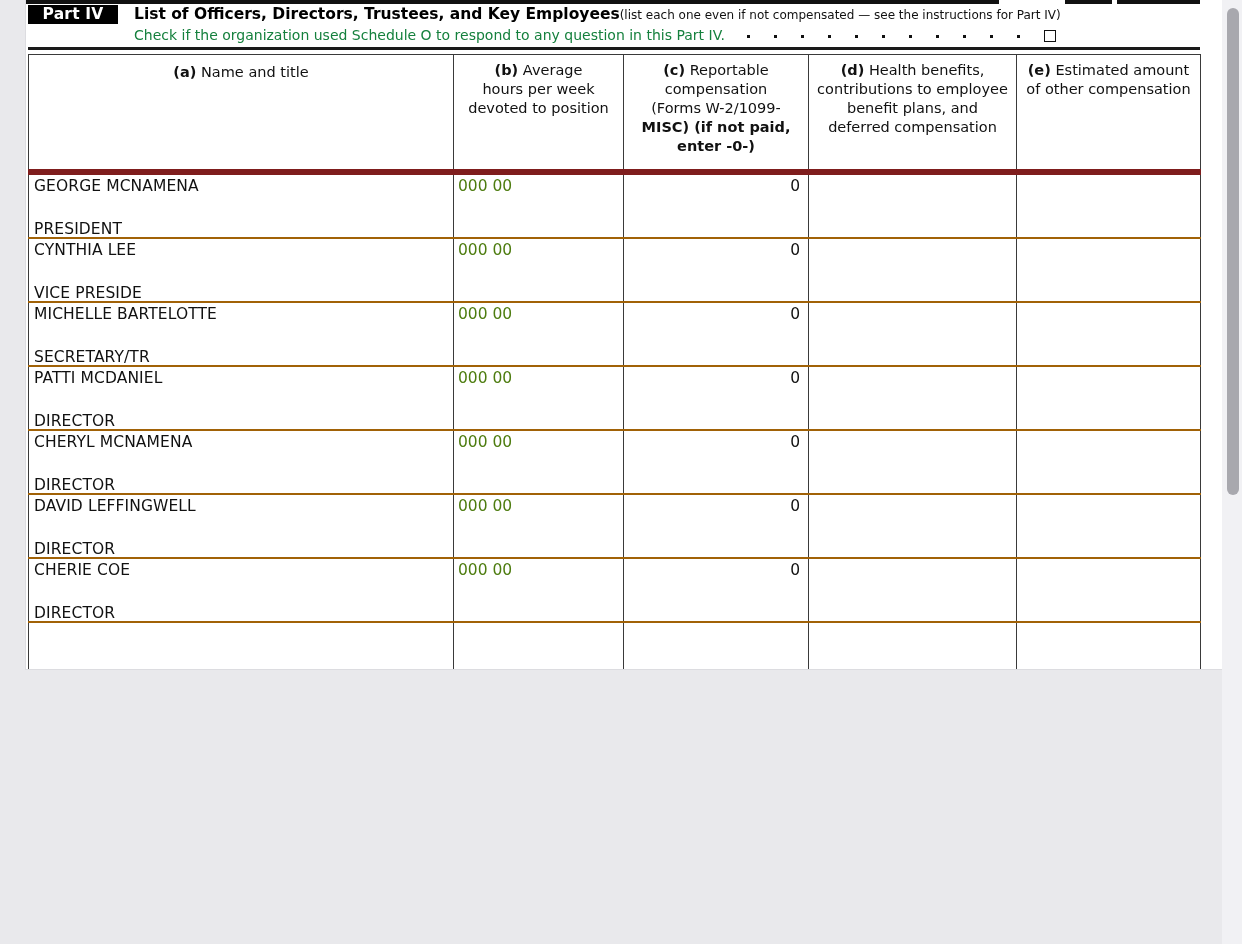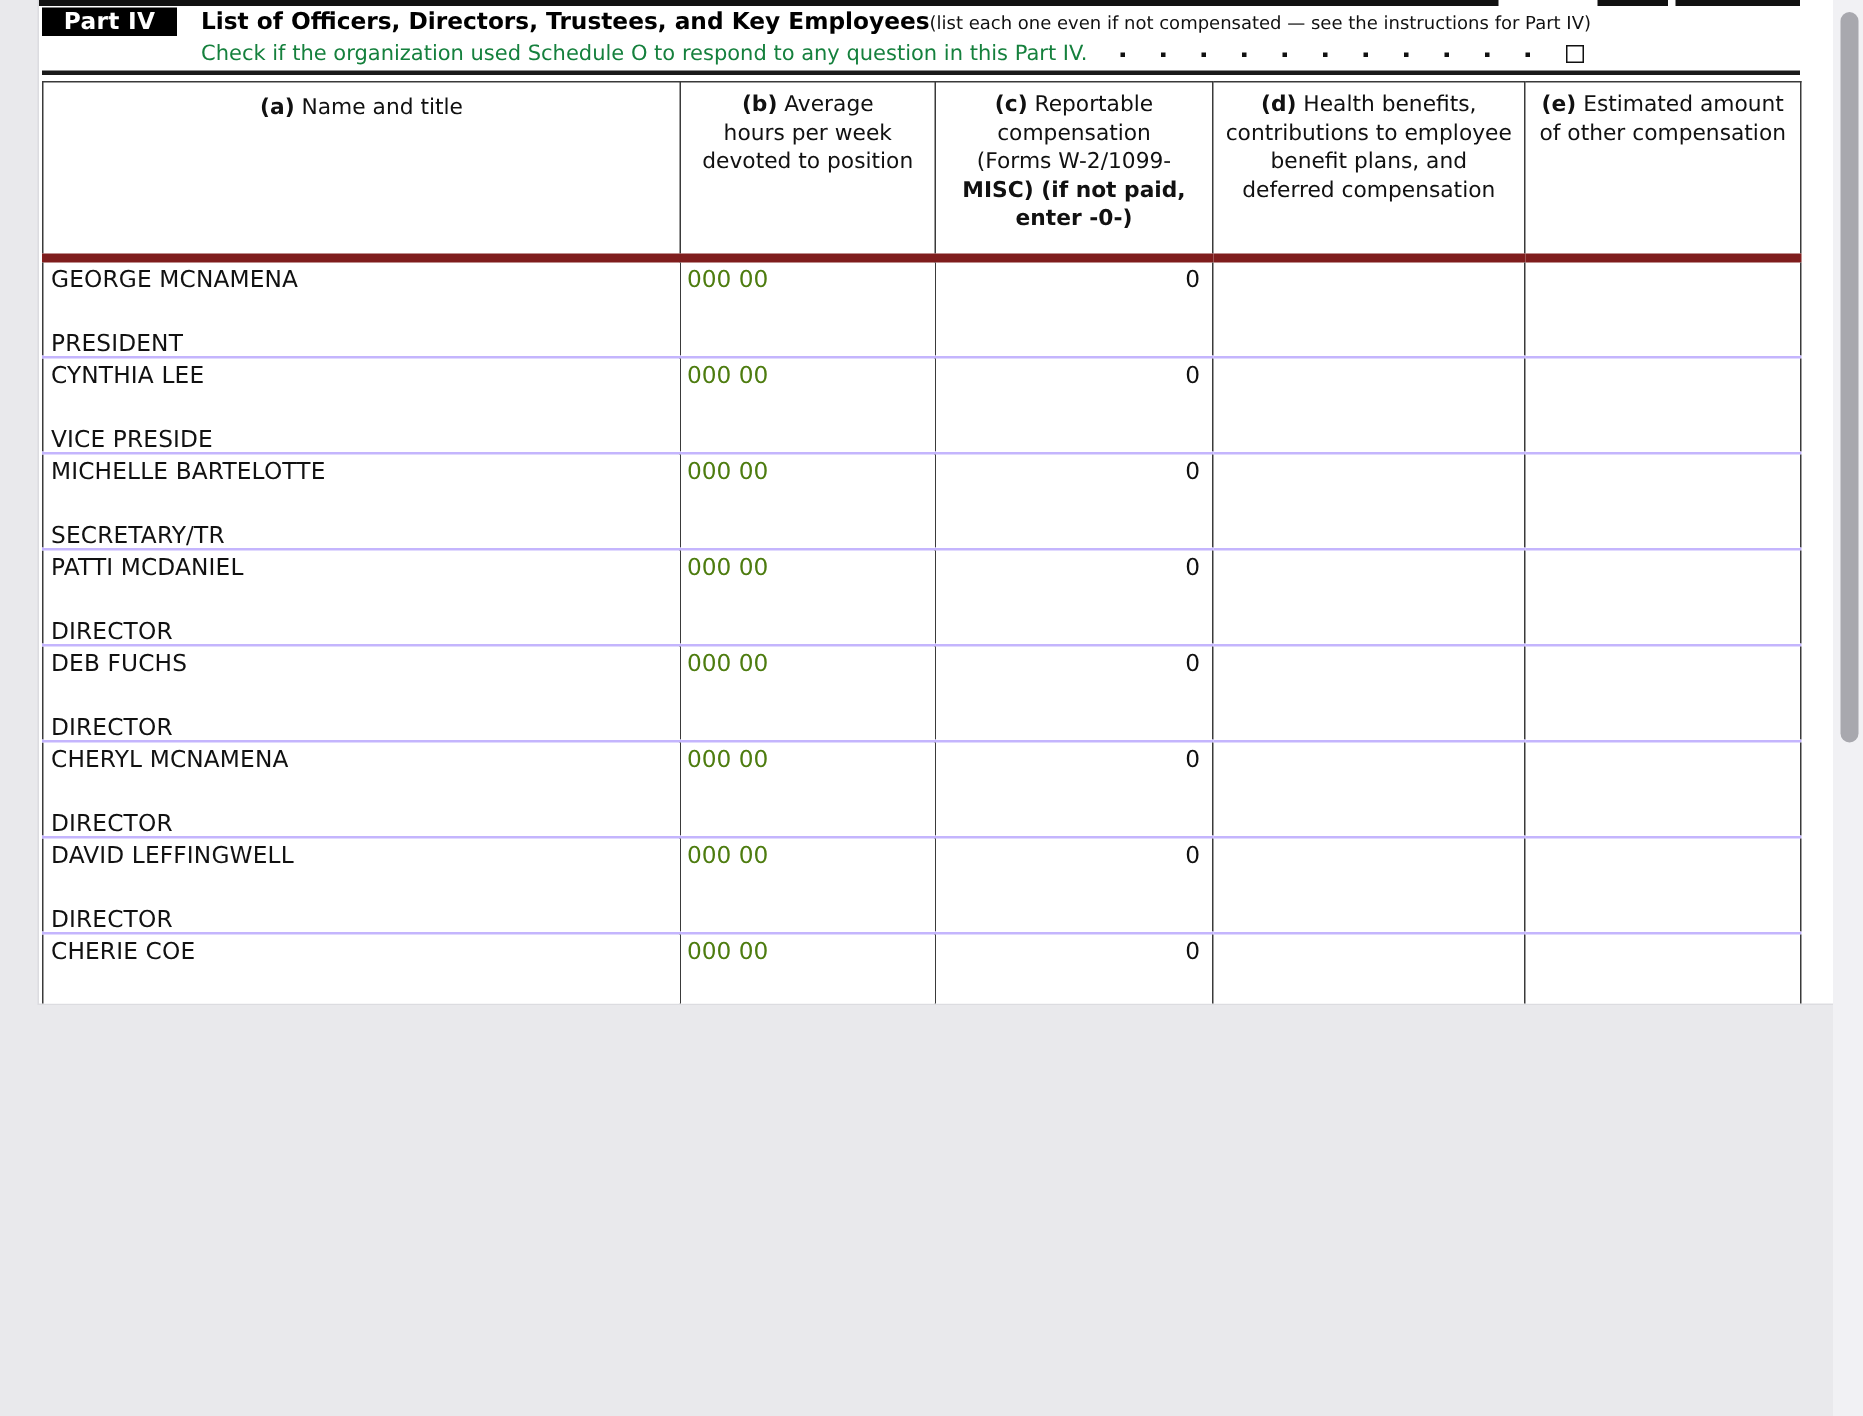--- a/index.html
+++ b/index.html
@@ -172,21 +172,21 @@
     border-bottom: 6px solid #7f1d1d;
   }
   .tbl thead th.hdr-a {
     vertical-align: top;
     padding-top: 8px;
   }
   .hdr-tag { font-weight: bold; }
   .hdr-em  { font-weight: bold; }
 
   .tbl tbody tr { height: 62px; }
-  .tbl tbody td { height: 62px; position: relative; border-top: 2px solid #c4b5fd; }
+  .tbl tbody td { height: 62px; position: relative; border-top: 2px solid #a16207; }
   .tbl tbody tr:first-child td { border-top: 1px solid #1d4ed8; }
 
   .cell-name {
     position: absolute;
     left: 5px; top: 2px;
     font-size: 15.5px;
     color: #111;
     letter-spacing: 0.1px;
     white-space: nowrap;
   }
@@ -387,38 +387,20 @@
             </td>
             <td>
               <div class="cell-num"></div>
             </td>
             <td>
               <div class="cell-num"></div>
             </td>
           </tr>
           <tr>
             <td>
-              <div class="cell-name">DEB FUCHS</div>
-              <div class="cell-title">DIRECTOR</div>
-            </td>
-            <td>
-              <div class="cell-hours">000 00</div>
-            </td>
-            <td>
-              <div class="cell-num">0</div>
-            </td>
-            <td>
-              <div class="cell-num"></div>
-            </td>
-            <td>
-              <div class="cell-num"></div>
-            </td>
-          </tr>
-          <tr>
-            <td>
               <div class="cell-name">CHERYL MCNAMENA</div>
               <div class="cell-title">DIRECTOR</div>
             </td>
             <td>
               <div class="cell-hours">000 00</div>
             </td>
             <td>
               <div class="cell-num">0</div>
             </td>
             <td>

